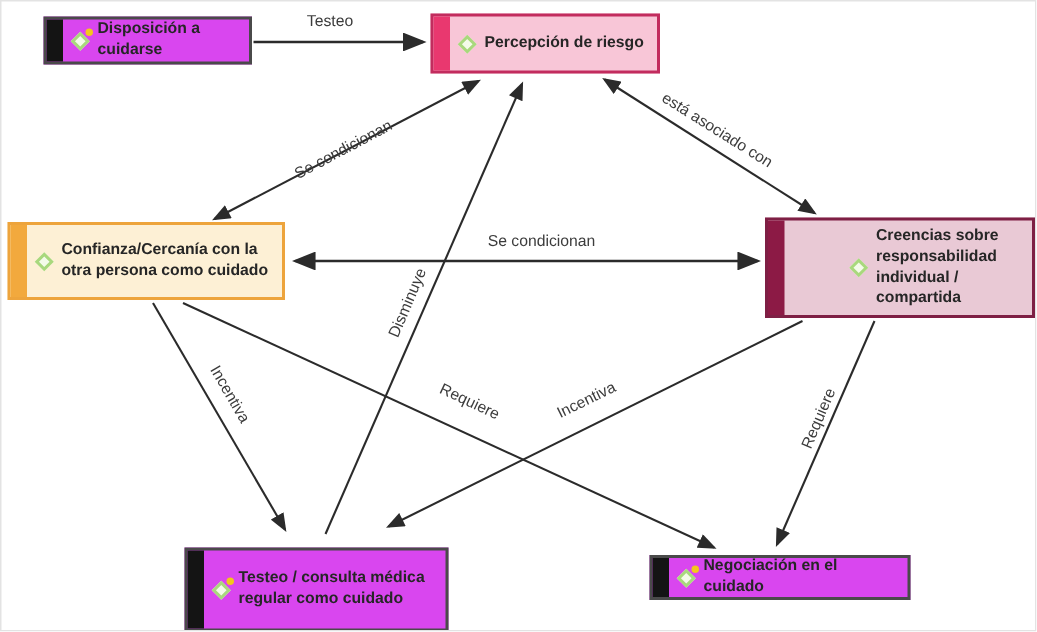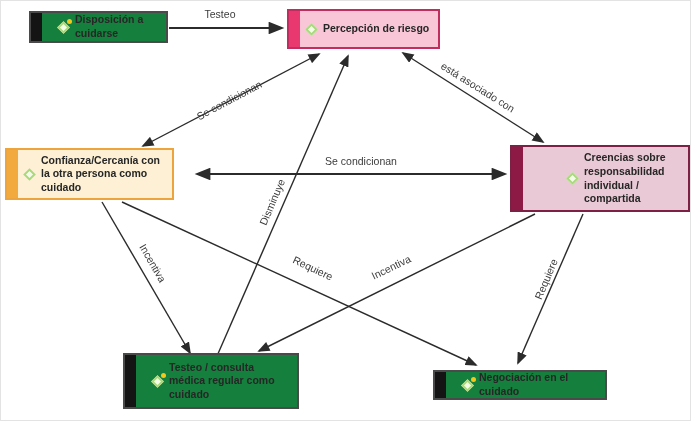--- a/index.html
+++ b/index.html
@@ -16,21 +16,21 @@
     border:2px solid;align-items:stretch;
   }
   .node .bar{width:11px;flex:none;}
   .node .content{
     flex:1;display:flex;align-items:center;gap:5px;
     padding:3px 6px 3px 5px;
   }
   .node .label{
     font-size:10.5px;font-weight:700;color:#262626;line-height:1.3;
   }
-  .theme-gray{background:#15803d;border-color:#4a4a4a;gap:10px;}
+  .theme-gray{background:#d946ef;border-color:#4a4a4a;}
   .theme-gray .bar{background:#141414;}
   .theme-pink{background:#f8c6d7;border-color:#c22c5e;}
   .theme-pink .bar{background:#e9386f;}
   .theme-cream{background:#fdf0d5;border-color:#eda43c;}
   .theme-cream .bar{background:#f2a93d;}
   .theme-mauve{background:#e9c9d5;border-color:#7e1f44;gap:38px;}
   .theme-mauve .bar{background:#8c1a45;}
 
   .icon-wrap{position:relative;flex:none;width:13px;height:13px;}
   .diamond{
@@ -93,41 +93,41 @@
   <div class="node theme-pink" style="left:286px;top:8px;width:153px;height:40px;">
     <span class="bar"></span>
     <span class="content">
       <span class="icon-wrap">
         <span class="diamond"></span>
       </span>
       <span class="label">Percepción de riesgo</span>
     </span>
   </div>
 
-  <div class="node theme-cream" style="left:4px;top:147px;width:169px;height:52px;">
+  <div class="node theme-cream" style="left:4px;top:147px;width:185px;height:52px;">
     <span class="bar"></span>
     <span class="content">
       <span class="icon-wrap">
         <span class="diamond"></span>
       </span>
       <span class="label">Confianza/Cercanía con la otra persona como cuidado</span>
     </span>
   </div>
 
   <div class="node theme-mauve" style="left:509px;top:144px;width:180px;height:67px;">
     <span class="bar"></span>
     <span class="content">
       <span class="icon-wrap">
         <span class="diamond"></span>
       </span>
       <span class="label">Creencias sobre responsabilidad individual / compartida</span>
     </span>
   </div>
 
-  <div class="node theme-gray" style="left:122px;top:352px;width:176px;height:56px;">
+  <div class="node theme-gray" style="left:122px;top:364px;width:176px;height:56px;">
     <span class="bar"></span>
     <span class="content">
       <span class="icon-wrap">
         <span class="diamond"></span>
           <span class="dot"></span>
       </span>
       <span class="label">Testeo / consulta médica regular como cuidado</span>
     </span>
   </div>
 

